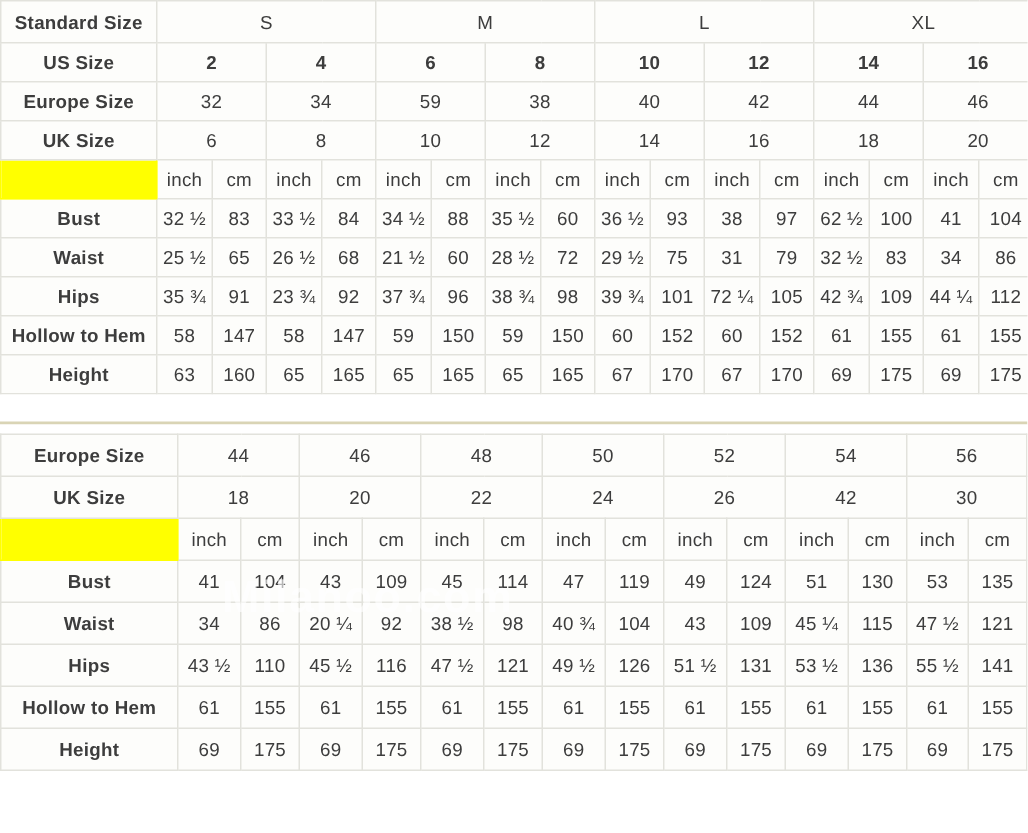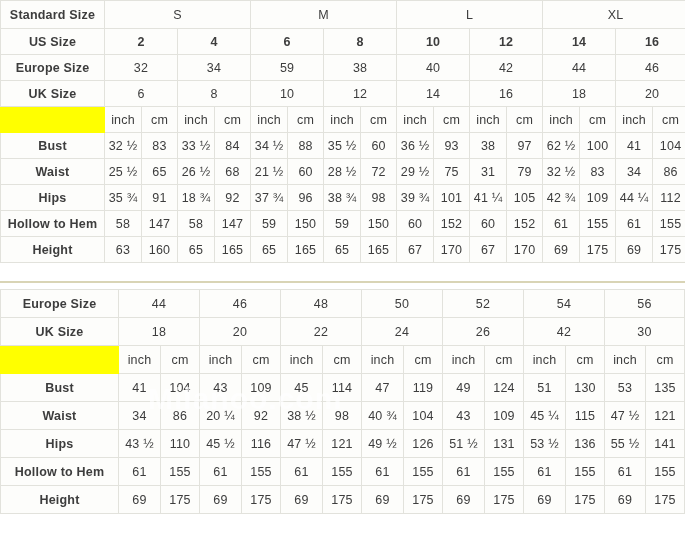--- a/index.html
+++ b/index.html
@@ -233,29 +233,29 @@
         <td>32 ½</td>
         <td>83</td>
         <td>34</td>
         <td>86</td>
       </tr>
 
       <tr class="r-h26">
         <td class="lbl">Hips</td>
         <td>35 ¾</td>
         <td>91</td>
-        <td>18 ¾</td>
+        <td>23 ¾</td>
         <td>92</td>
         <td>37 ¾</td>
         <td>96</td>
         <td>38 ¾</td>
         <td>98</td>
         <td>39 ¾</td>
         <td>101</td>
-        <td>41 ¼</td>
+        <td>72 ¼</td>
         <td>105</td>
         <td>42 ¾</td>
         <td>109</td>
         <td>44 ¼</td>
         <td>112</td>
       </tr>
 
       <tr class="r-h26">
         <td class="lbl">Hollow to Hem</td>
         <td>58</td>

